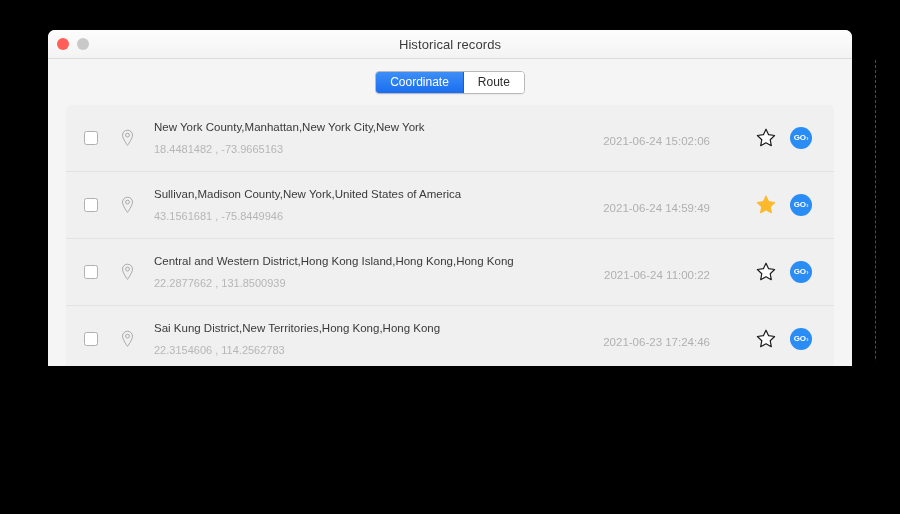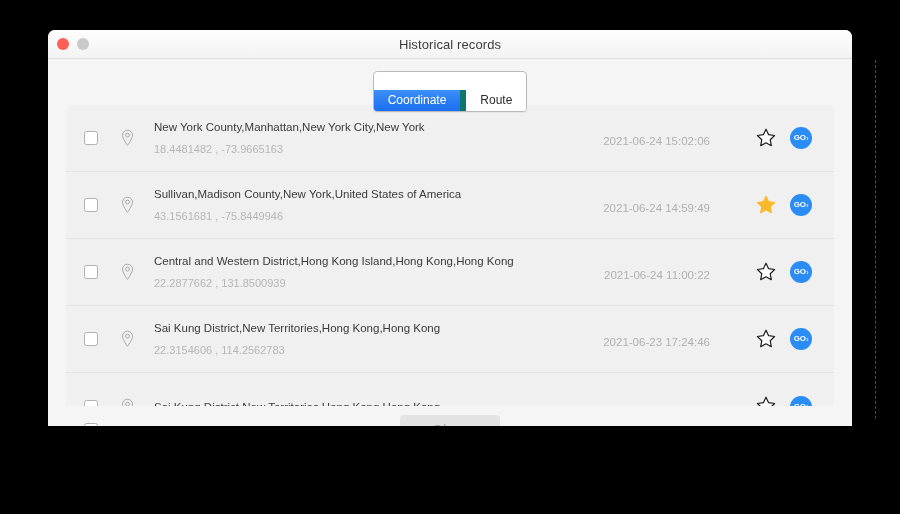--- a/index.html
+++ b/index.html
@@ -9,21 +9,21 @@
     height: 514px;
     overflow: hidden;
     background: #000000;
     font-family: "Liberation Sans", sans-serif;
   }
 
   
   #device-frame {
     position: absolute;
     left: 0; top: 0;
-    width: 900px; height: 426px;
+    width: 900px; height: 366px;
     background: #000000;
     border-radius: 46px;
     overflow: hidden;
   }
   .frame-dash-v {
     position: absolute;
     right: 24px; top: 60px;
     width: 0; height: 394px;
     border-left: 1.5px dashed #8c8c8c;
     opacity: .55;
@@ -101,23 +101,22 @@
     box-shadow: 0 1px 1px rgba(0,0,0,.05);
     background: #ffffff;
   }
   .seg {
     font-size: 12px;
     padding: 3px 14px 4px 14px;
     line-height: 14px;
     color: #2b2b2b;
     background: #ffffff;
     cursor: default;
-    margin-top: 18px;
-  }
-  .seg + .seg { border-left: 6px solid #0f766e; }
+  }
+  .seg + .seg { border-left: 1px solid #0f766e; }
   .seg.active {
     background: linear-gradient(#3d8ef7, #1a6ef0);
     color: #ffffff;
   }
 
   
   .list-panel {
     position: absolute;
     left: 18px; right: 18px;
     top: 46px; bottom: 0;

